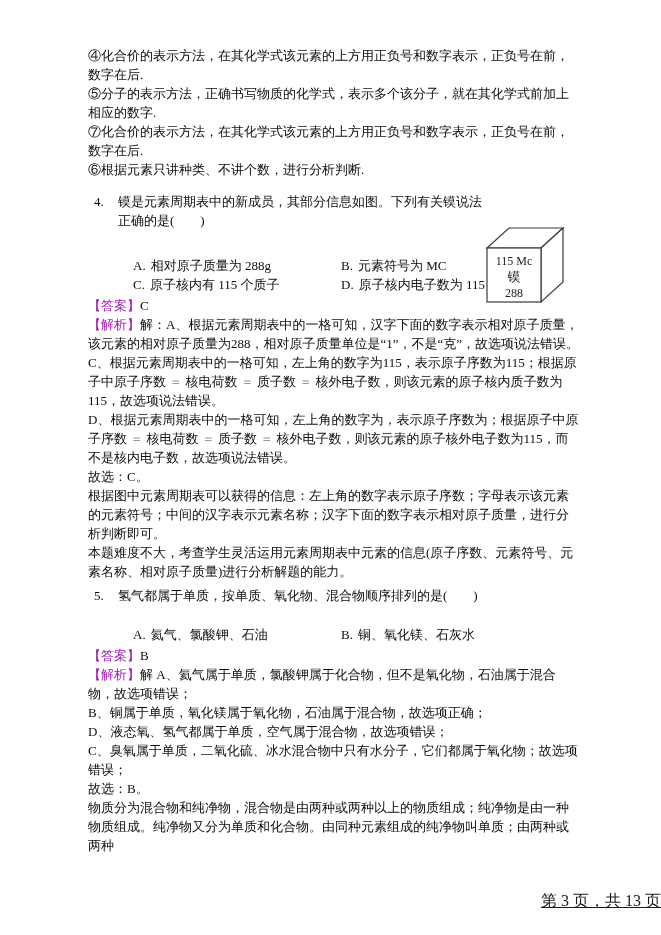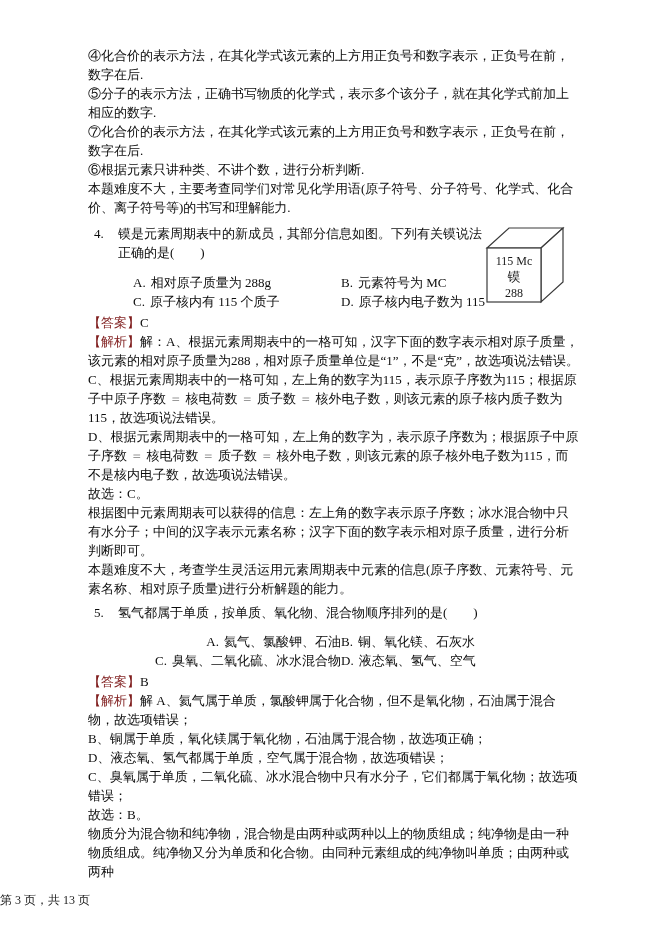--- a/index.html
+++ b/index.html
@@ -11,60 +11,59 @@
     font-family:"Liberation Serif","DejaVu Serif",serif;
     font-size:13px;
     line-height:19px;
     color:#0d0d0d;
     overflow:hidden;
   }
   .content {
     position:absolute; left:88px; top:46px; width:492px;
   }
   p { margin:0; }
-  .intro { margin-bottom:7px; }
+  .intro { margin-bottom:13px; }
   .q-row { display:flex; }
   .q-num { width:24px; flex:0 0 24px; padding-left:6px; }
   .q-stem { flex:1; }
-  .opts { margin-top:11px; }
-  .q5 .opts { margin-top:10px;text-align:right; }
+  .opts { margin-top:26px; }
+  .q5 .opts { margin-top:20px; }
   .opt-row { display:flex; padding-left:45px; }
   .opt-cell { white-space:nowrap; }
   .opt-cell.first { width:208px; flex:0 0 208px; }
   .opt-label { margin-right:5px; }
   .answer-line { margin-top:2px; }
-  .blabel { color:#7f1d1d; }
+  .blabel { color:#a21caf; }
   .eq { color:#999999; }
   .q5 { margin-top:5px; }
   .figure {
     position:absolute; left:483px; top:226px;
     width:88px; height:80px;
   }
   .figure svg text {
     font-family:"Liberation Serif","DejaVu Serif",serif;
     fill:#1a1a1a;
   }
   .footer {
     position:absolute; left:0; top:891px; width:661px;
-    text-align:left; font-size:12px; color:#1a1a1a;
+    text-align:right; font-size:16px; color:#1a1a1a;text-decoration:underline;
   }
 </style>
 </head>
 <body>
 
 <div class="page">
 
   <div class="content">
 
     <div class="intro">
       <p>④化合价的表示方法，在其化学式该元素的上方用正负号和数字表示，正负号在前，数字在后.</p>
       <p>⑤分子的表示方法，正确书写物质的化学式，表示多个该分子，就在其化学式前加上相应的数字.</p>
       <p>⑦化合价的表示方法，在其化学式该元素的上方用正负号和数字表示，正负号在前，数字在后.</p>
       <p>⑥根据元素只讲种类、不讲个数，进行分析判断.</p>
-      <p>本题难度不大，主要考查同学们对常见化学用语(原子符号、分子符号、化学式、化合价、离子符号等)的书写和理解能力.</p>
     </div>
 
     <div class="q4">
       <div class="q-row">
         <span class="q-num">4.</span>
         <div class="q-stem">
           <div>镆是元素周期表中的新成员，其部分信息如图。下列有关镆说法</div>
           <div>正确的是(　　)</div>
         </div>
       </div>
@@ -79,40 +78,36 @@
           <span class="opt-cell"><span class="opt-label">D.</span><span>原子核内电子数为 115</span></span>
         </div>
       </div>
 
       <p class="answer-line"><span class="blabel">【答案】</span><span>C</span></p>
 
       <p><span class="blabel">【解析】</span><span>解：A、根据元素周期表中的一格可知，汉字下面的数字表示相对原子质量，该元素的相对原子质量为288，相对原子质量单位是“1”，不是“克”，故选项说法错误。</span></p>
       <p>C、根据元素周期表中的一格可知，左上角的数字为115，表示原子序数为115；根据原子中原子序数 <span class="eq">＝</span> 核电荷数 <span class="eq">＝</span> 质子数 <span class="eq">＝</span> 核外电子数，则该元素的原子核内质子数为115，故选项说法错误。</p>
       <p>D、根据元素周期表中的一格可知，左上角的数字为，表示原子序数为；根据原子中原子序数 <span class="eq">＝</span> 核电荷数 <span class="eq">＝</span> 质子数 <span class="eq">＝</span> 核外电子数，则该元素的原子核外电子数为115，而不是核内电子数，故选项说法错误。</p>
       <p>故选：C。</p>
-      <p>根据图中元素周期表可以获得的信息：左上角的数字表示原子序数；冰水混合物中只有水分子；中间的汉字表示元素名称；汉字下面的数字表示相对原子质量，进行分析判断即可。</p>
+      <p>根据图中元素周期表可以获得的信息：左上角的数字表示原子序数；字母表示该元素的元素符号；中间的汉字表示元素名称；汉字下面的数字表示相对原子质量，进行分析判断即可。</p>
       <p>本题难度不大，考查学生灵活运用元素周期表中元素的信息(原子序数、元素符号、元素名称、相对原子质量)进行分析解题的能力。</p>
     </div>
 
     <div class="q5">
       <div class="q-row">
         <span class="q-num">5.</span>
         <div class="q-stem">
           <div>氢气都属于单质，按单质、氧化物、混合物顺序排列的是(　　)</div>
         </div>
       </div>
 
       <div class="opts">
         <div class="opt-row">
           <span class="opt-cell first"><span class="opt-label">A.</span><span>氦气、氯酸钾、石油</span></span>
           <span class="opt-cell"><span class="opt-label">B.</span><span>铜、氧化镁、石灰水</span></span>
-        </div>
-        <div class="opt-row">
-          <span class="opt-cell first"><span class="opt-label">C.</span><span>臭氧、二氧化硫、冰水混合物</span></span>
-          <span class="opt-cell"><span class="opt-label">D.</span><span>液态氧、氢气、空气</span></span>
         </div>
       </div>
 
       <p class="answer-line"><span class="blabel">【答案】</span><span>B</span></p>
 
       <p><span class="blabel">【解析】</span><span>解 A、氦气属于单质，氯酸钾属于化合物，但不是氧化物，石油属于混合物，故选项错误；</span></p>
       <p>B、铜属于单质，氧化镁属于氧化物，石油属于混合物，故选项正确；</p>
       <p>D、液态氧、氢气都属于单质，空气属于混合物，故选项错误；</p>
       <p>C、臭氧属于单质，二氧化硫、冰水混合物中只有水分子，它们都属于氧化物；故选项错误；</p>
       <p>故选：B。</p>

